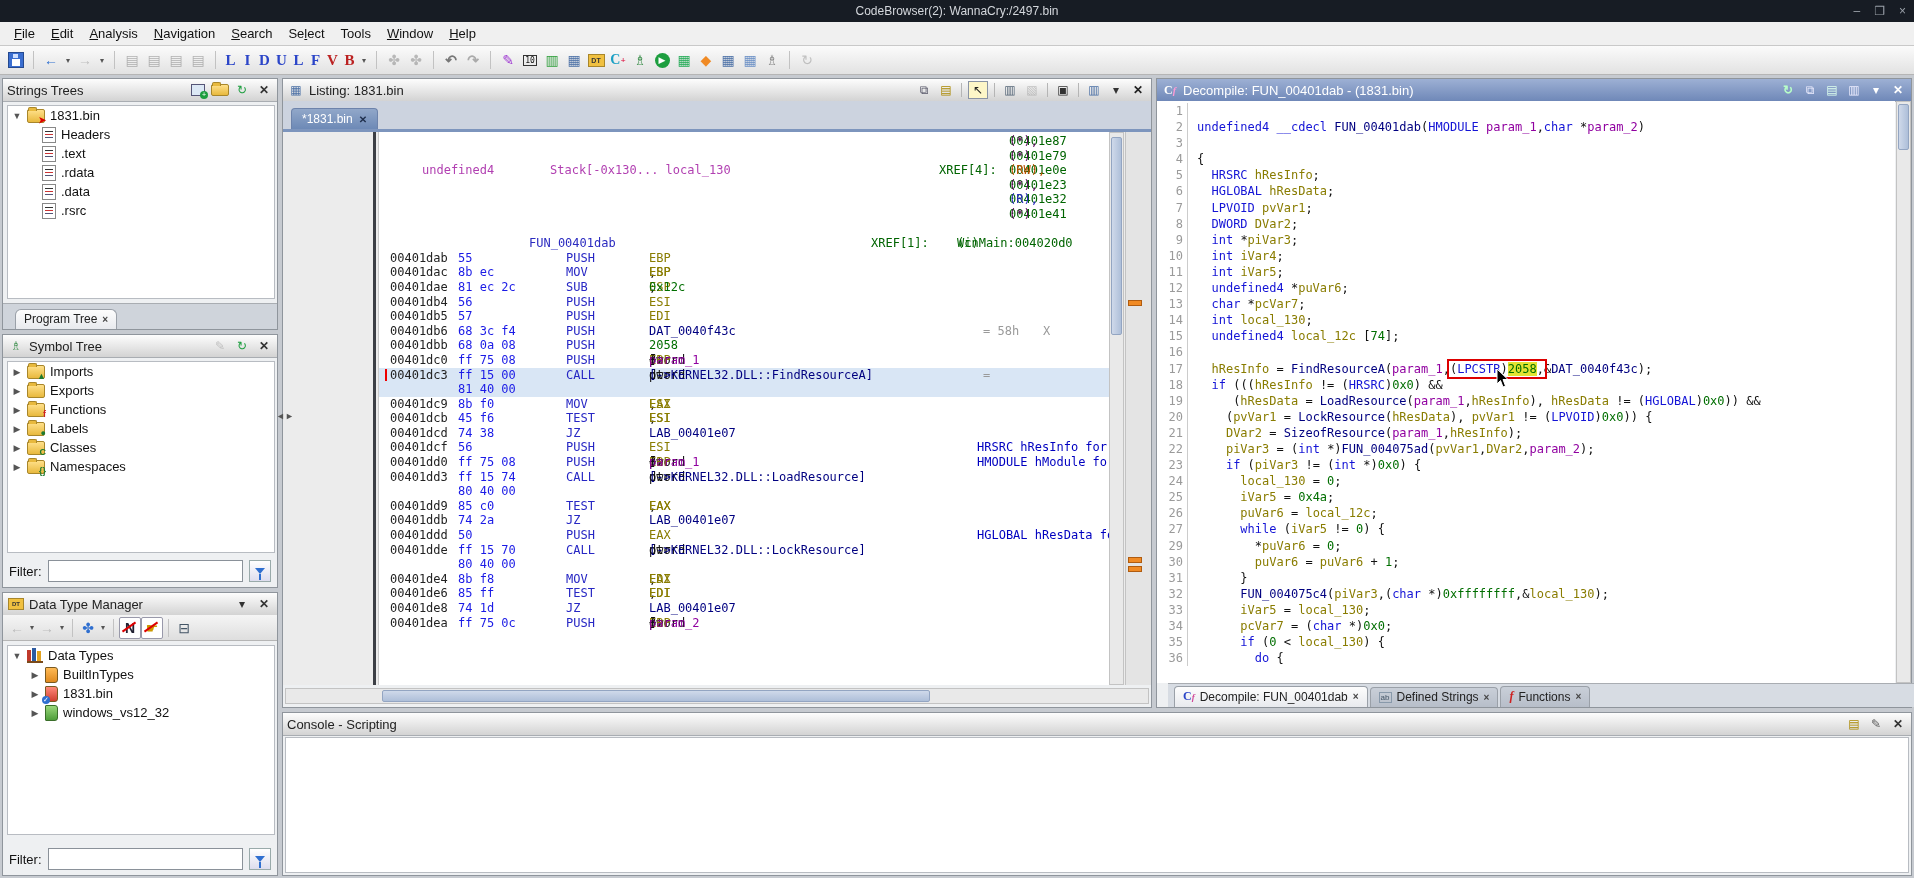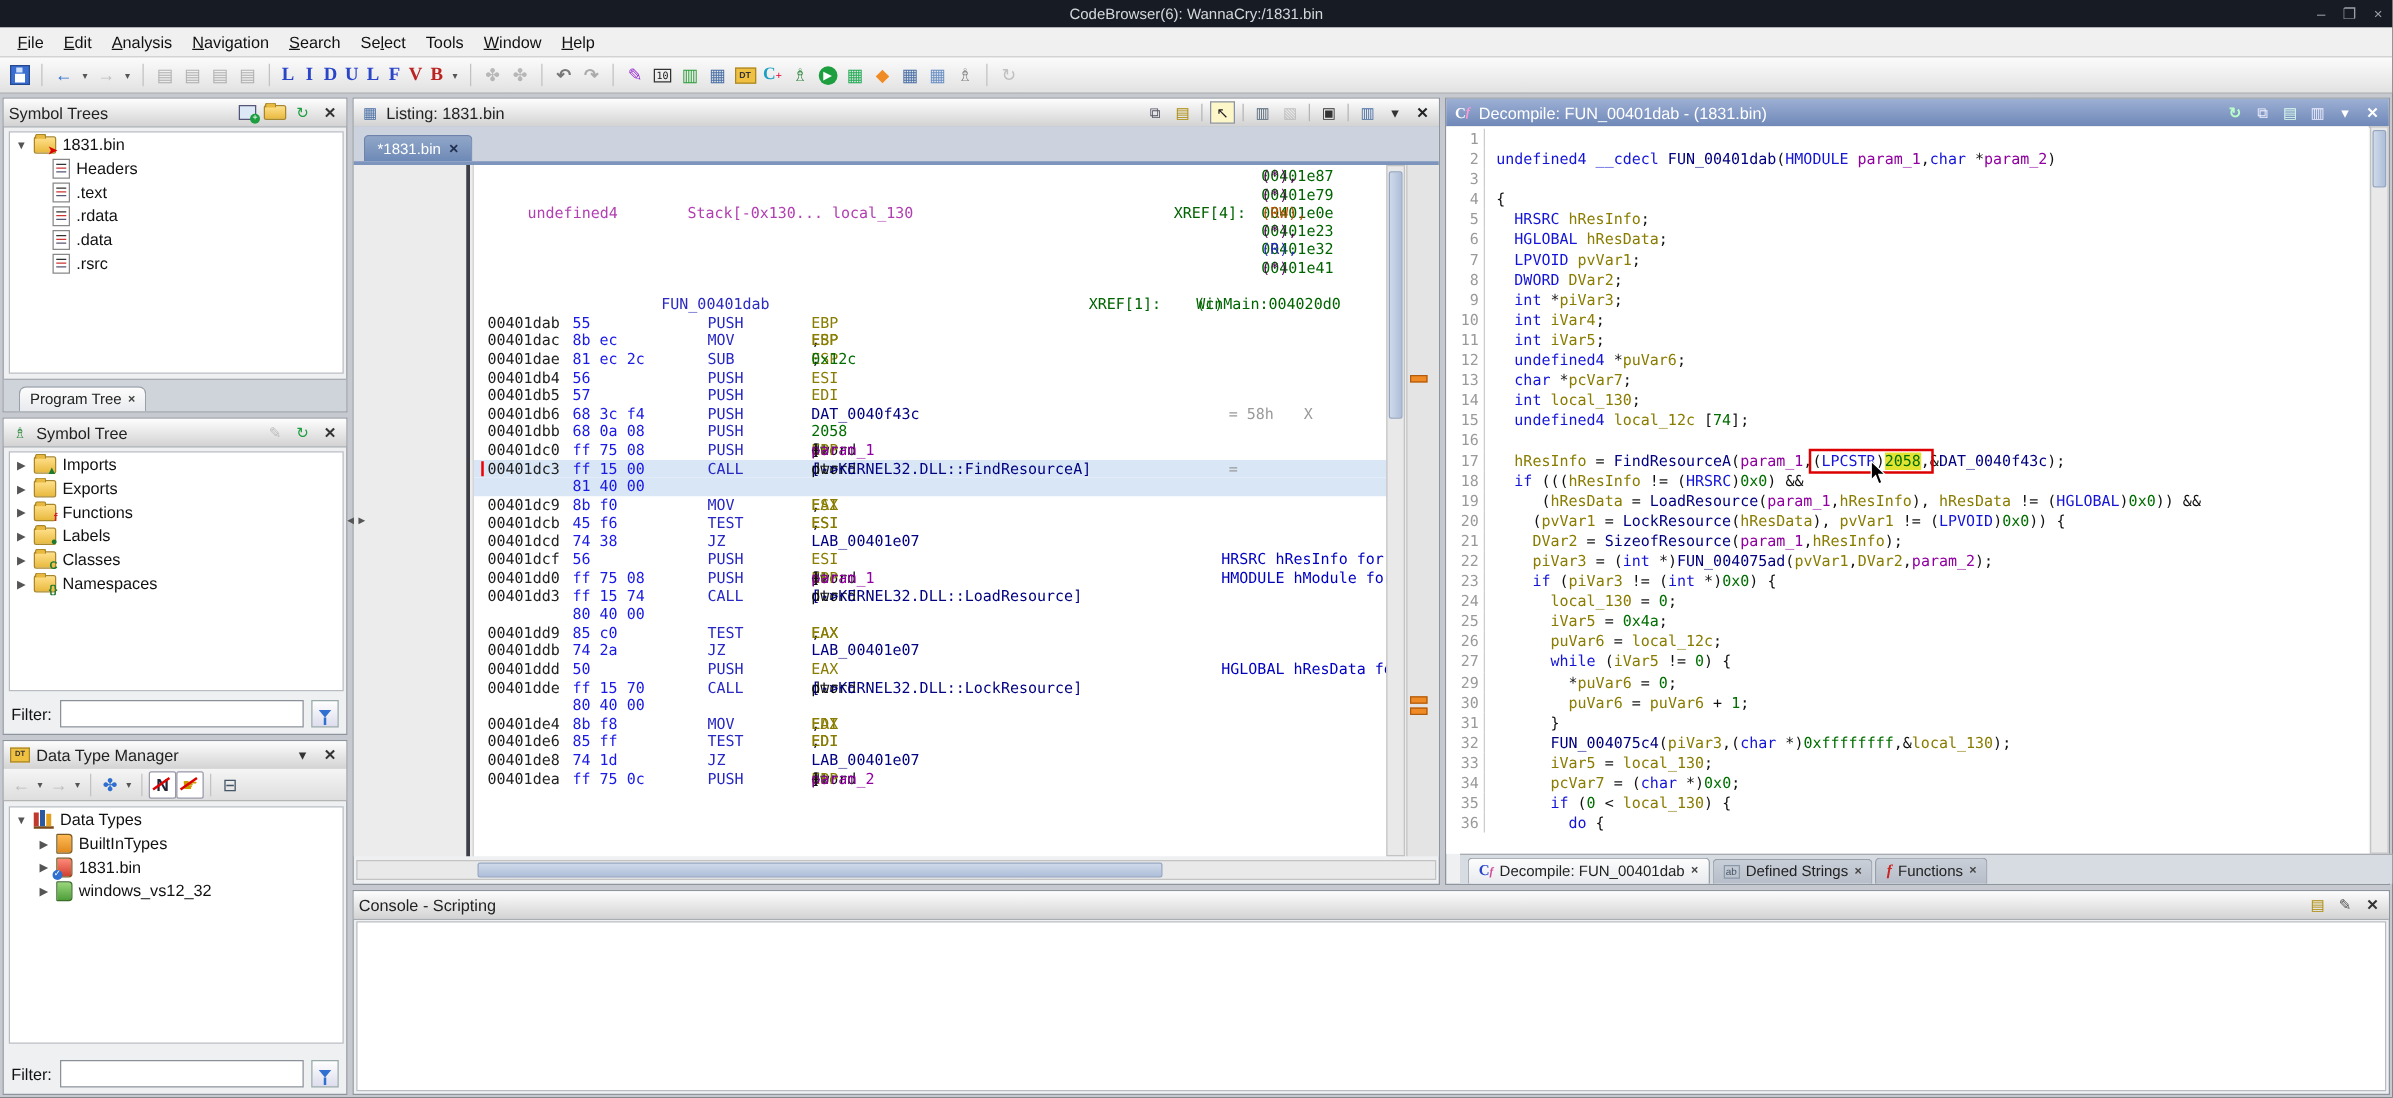--- a/index.html
+++ b/index.html
@@ -80,21 +80,21 @@
   .hthumb{position:absolute;top:1px;bottom:1px;background:linear-gradient(#cfd9ea,#aebfd9);border:1px solid #93a5c2;border-radius:2px;}
   .tick{position:absolute;width:12px;height:4px;background:#f08a24;border:1px solid #b05c10;}
   .cursor{position:absolute;z-index:50;}
 </style>
 </head>
 <body>
 
 <div class="app">
 
   <div class="titlebar">
-    <span>CodeBrowser(6): WannaCry:/1831.bin</span>
+    <span>CodeBrowser(2): WannaCry:/2497.bin</span>
     <span class="winbtns">
       <span>–</span>
       <span>❐</span>
       <span>×</span>
     </span>
   </div>
 
   <div class="menubar" id="menubar">
       <span class="menuitem"><u>F</u>ile</span>
       <span class="menuitem"><u>E</u>dit</span>
@@ -159,21 +159,21 @@
     <span class="ico" style="color:#f08a24">◆</span>
     <span class="ico" style="color:#4a6fa5">▦</span>
     <span class="ico" style="color:#6a8fc5">▦</span>
     <span class="ico" style="color:#888">♗</span>
     <span class="tsep"></span>
     <span class="ico dis" style="color:#888">↻</span>
   </div>
 
   <div class="pane" style="left:2px;top:78px;width:276px;height:252px;">
     <div class="phdr">
-      <span class="ttl">Symbol Trees</span>
+      <span class="ttl">Strings Trees</span>
       <span class="hico">
           <span style="width:12px;height:10px;border:1px solid #557;background:#dce8f5;position:relative">
             <i style="position:absolute;right:-4px;bottom:-4px;width:8px;height:8px;border-radius:50%;background:#1d9e3f;color:#fff;font-size:7px;line-height:8px;text-align:center;font-style:normal">+</i>
           </span>
         </span>
       <span class="hico">
           <span class="folder" style="width:13px;height:10px"></span>
         </span>
       <span class="hico" style="color:#1d9e3f">↻</span>
       <span class="hico" style="color:#333;font-weight:bold">✕</span>

